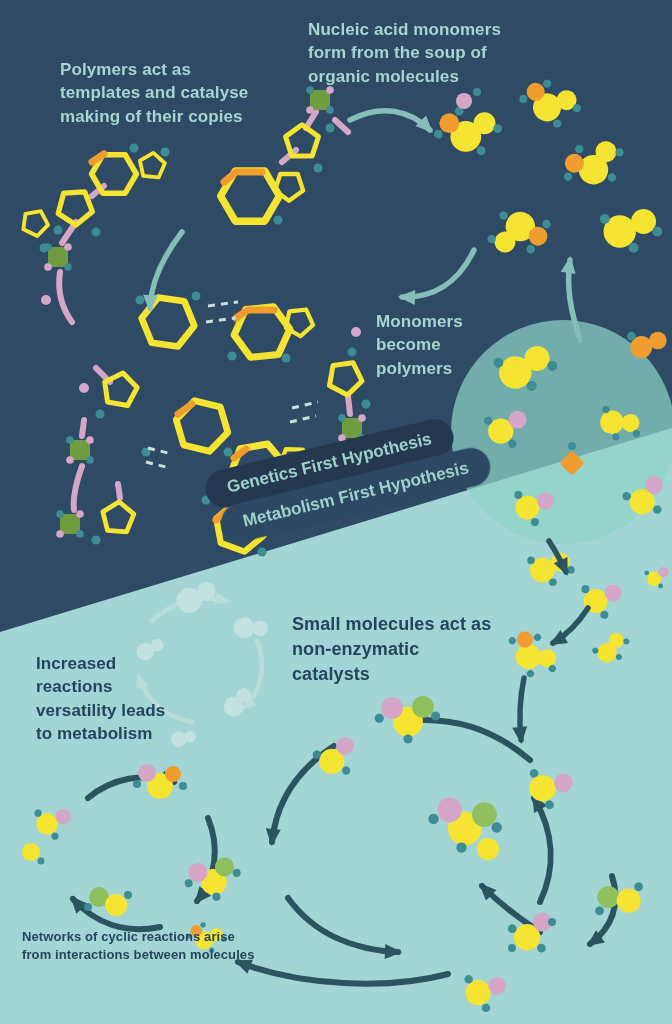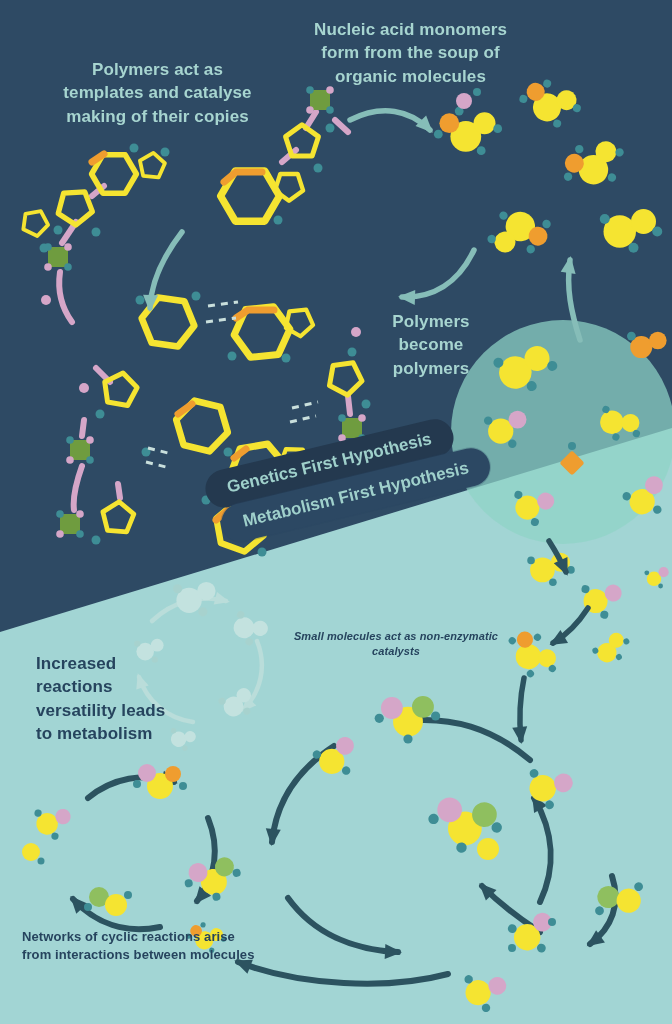--- a/index.html
+++ b/index.html
@@ -4,32 +4,32 @@
 <style>
   html,body{margin:0;padding:0;background:#222;}
   .stage{
     position:relative;width:672px;height:1024px;overflow:hidden;
     font-family:"Liberation Sans",sans-serif;background:#2e4a64;
   }
   svg.scene{position:absolute;left:0;top:0;}
   .cap{position:absolute;font-weight:bold;line-height:1.38;letter-spacing:.1px;}
   .cap-light{color:#a7d5d0;}
   .cap-dark{color:#26445e;}
-  .center{text-align:center;}
+  .center{}
   .banner{
     position:absolute;padding:9px 22px;border-radius:24px;font-weight:bold;
     font-size:17px;white-space:nowrap;transform-origin:0 50%;
     transform:rotate(-13.5deg);color:#9fd0cb;
   }
   .banner-genetics{background:#24394f;left:206px;top:474px;}
   .banner-metabolism{background:#2c4863;left:222px;top:508px;box-shadow:0 0 0 1px rgba(38,68,94,.25);}
   #cap-polymers{left:60px;top:58px;width:195px;font-size:17px;}
   #cap-monomers{left:308px;top:18px;width:205px;font-size:17px;}
   #cap-monomers-become{left:376px;top:310px;width:110px;font-size:17px;}
-  #cap-small{left:292px;top:629px;width:208px;font-size:11px;font-style:italic;}
+  #cap-small{left:292px;top:612px;width:208px;font-size:18px;}
   #cap-increased{left:36px;top:652px;width:140px;font-size:17px;}
   #cap-networks{left:22px;top:928px;width:242px;font-size:13px;}
 </style>
 </head>
 <body>
 
 <div class="stage">
 
 <svg class="scene" width="672" height="1024" viewBox="0 0 672 1024">
   <defs>
@@ -293,21 +293,21 @@
     <path d="M549,541 C556,552 561,561 566,572" marker-end="url(#ah-navy)"></path>
     <path d="M588,608 C577,625 565,636 553,643" marker-end="url(#ah-navy)"></path>
     <path d="M524,678 C519,702 519,720 521,740" marker-end="url(#ah-navy)"></path>
   </g>
 </svg>
 
 <div id="cap-polymers" class="cap cap-light center">Polymers act as templates and catalyse making of their copies</div>
 
 <div id="cap-monomers" class="cap cap-light center">Nucleic acid monomers form from the soup of organic molecules</div>
 
-<div id="cap-monomers-become" class="cap cap-light center">Polymers become polymers</div>
+<div id="cap-monomers-become" class="cap cap-light center">Monomers become polymers</div>
 
 <div class="banner banner-genetics">Genetics First Hypothesis</div>
 
 <div class="banner banner-metabolism">Metabolism First Hypothesis</div>
 
 <div id="cap-small" class="cap cap-dark center">Small molecules act as non-enzymatic catalysts</div>
 
 <div id="cap-increased" class="cap cap-dark">Increased reactions versatility leads to metabolism</div>
 
 <div id="cap-networks" class="cap cap-dark">Networks of cyclic reactions arise from interactions between molecules</div>

